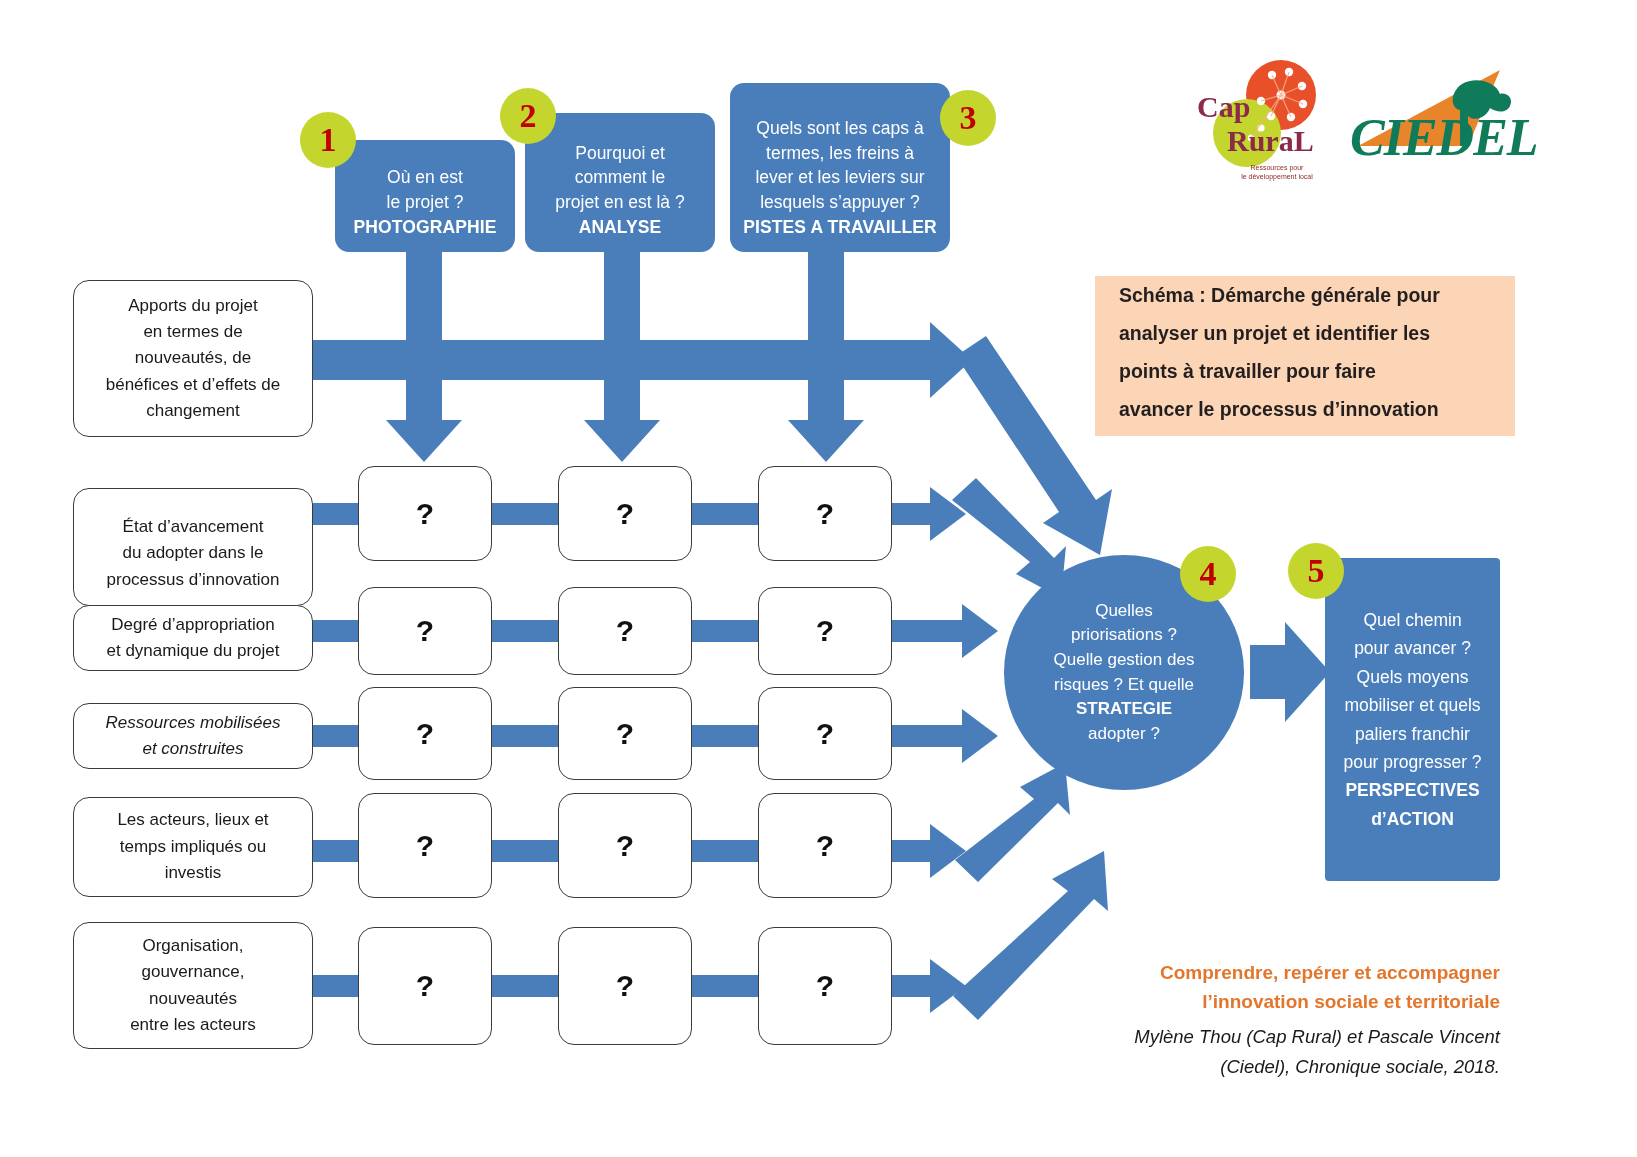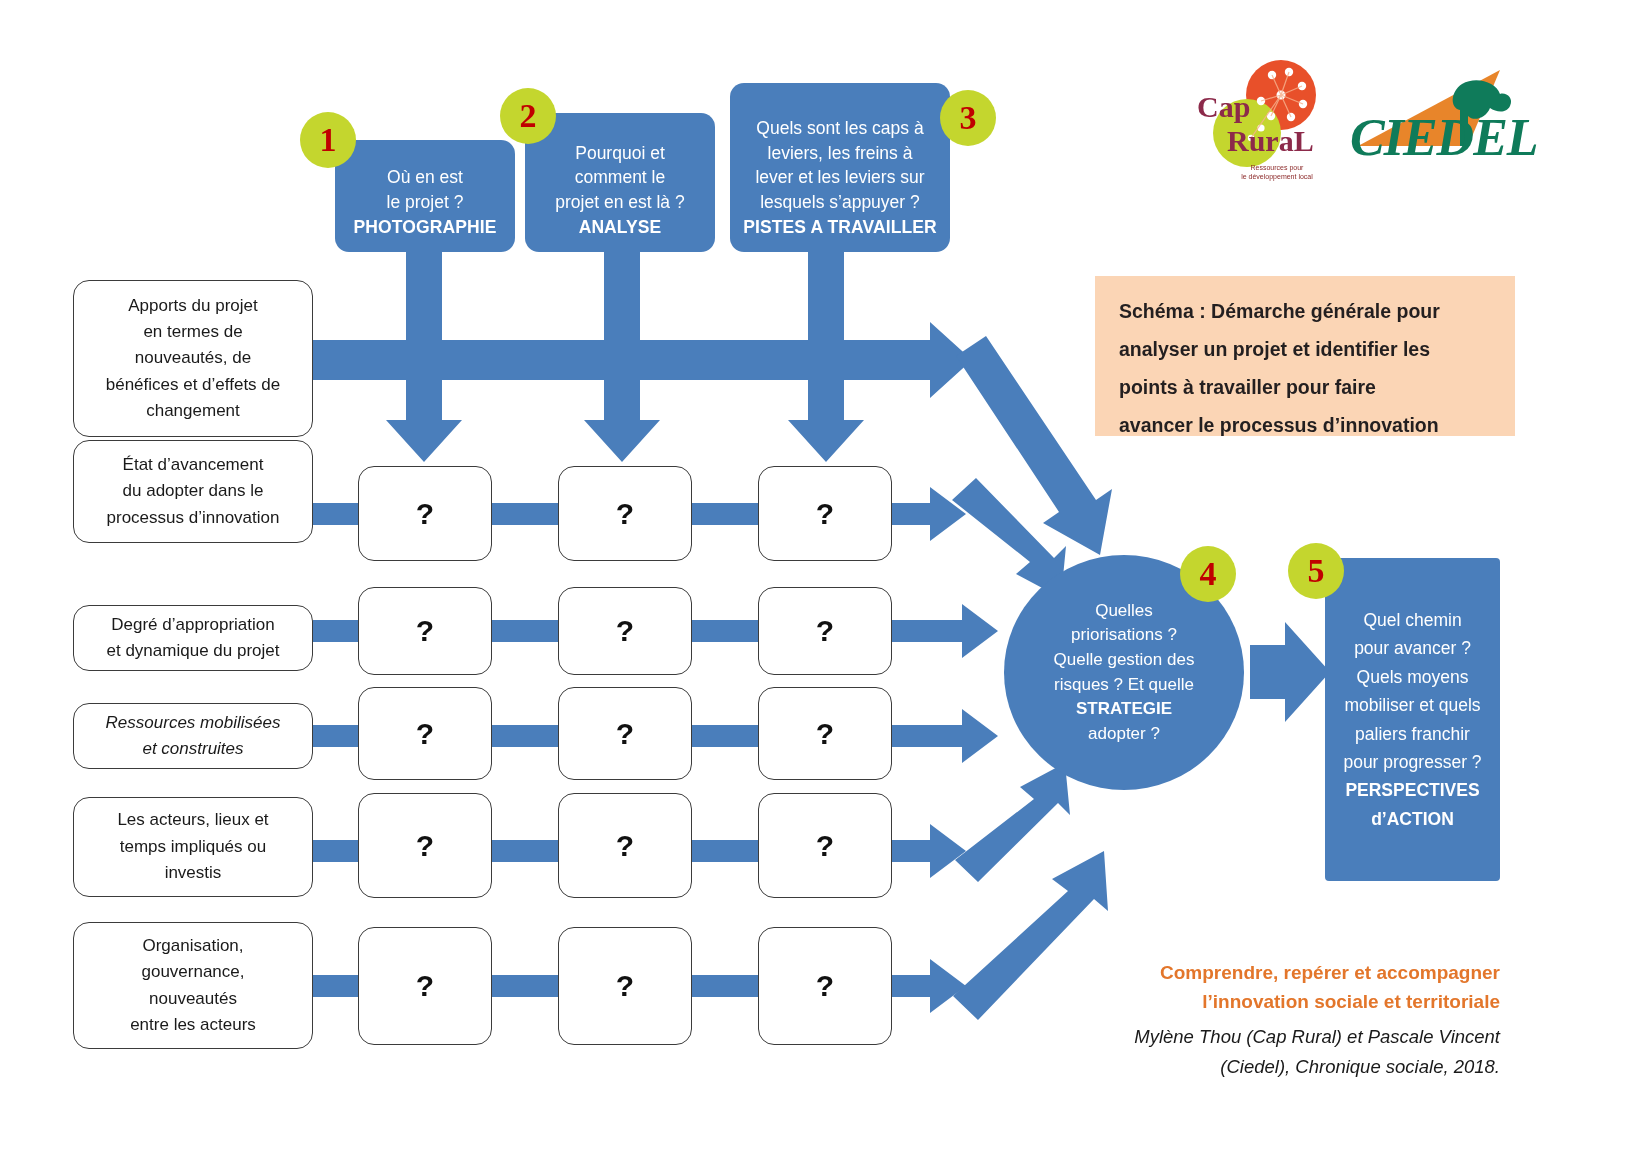--- a/index.html
+++ b/index.html
@@ -112,21 +112,21 @@
   .persp-box .ln.bold { font-weight: bold; }
 
   
   .caption-panel {
     position: absolute;
     background: #FBD5B5;
     color: #231f20;
     font-weight: bold;
     font-size: 19.5px;
     line-height: 1.95;
-    padding: 16px 22px 14px 24px;
+    padding: 0 22px 14px 24px;
     z-index: 3;
   }
 
   
   .credit-orange {
     position: absolute;
     color: #E3762B;
     font-weight: bold;
     font-size: 19px;
     line-height: 1.55;
@@ -233,40 +233,40 @@
     <span class="ln">comment le</span>
     <span class="ln">projet en est là ?</span>
     <span class="ln bold">ANALYSE</span>
   </div>
   <div class="badge" style="left:500px; top:88px;">
     <span>2</span>
   </div>
 
   <div class="stage-box" style="left:730px; top:83px; width:220px; height:169px;">
     <span class="ln">Quels sont les caps à</span>
-    <span class="ln">leviers, les freins à</span>
+    <span class="ln">termes, les freins à</span>
     <span class="ln">lever et les leviers sur</span>
     <span class="ln">lesquels s’appuyer ?</span>
     <span class="ln bold">PISTES A TRAVAILLER</span>
   </div>
   <div class="badge" style="left:940px; top:90px;">
     <span>3</span>
   </div>
 
   <div class="crit-box" style="left:73px; top:280px; width:240px; height:157px;">
     <div>
       <span style="display:block">Apports du projet</span>
       <span style="display:block">en termes de</span>
       <span style="display:block">nouveautés, de</span>
       <span style="display:block">bénéfices et d’effets de</span>
       <span style="display:block">changement</span>
     </div>
   </div>
 
-  <div class="crit-box" style="left:73px; top:440px; width:240px; height:103px;">
+  <div class="crit-box" style="left:73px; top:488px; width:240px; height:118px;align-items:flex-end;">
     <div>
       <span style="display:block">État d’avancement</span>
       <span style="display:block">du adopter dans le</span>
       <span style="display:block">processus d’innovation</span>
     </div>
   </div>
 
   <div class="crit-box" style="left:73px; top:605px; width:240px; height:66px;">
     <div>
       <span style="display:block">Degré d’appropriation</span>

